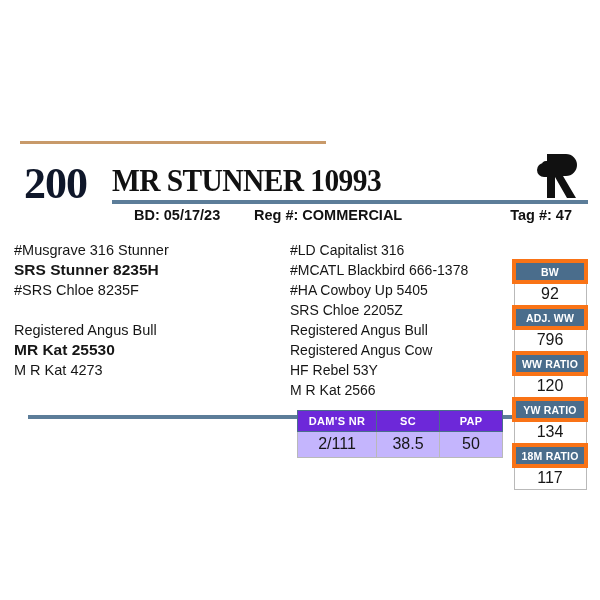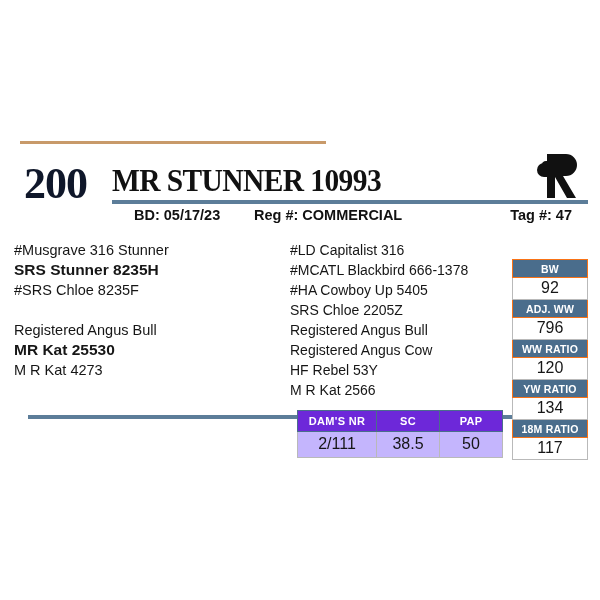--- a/index.html
+++ b/index.html
@@ -195,21 +195,21 @@
     table-layout: fixed;
   }
   .epd-table th {
     background: #4a6d8c;
     color: #ffffff;
     font-size: 10.5px;
     font-weight: bold;
     letter-spacing: 0.2px;
     height: 13px;
     padding: 2px 0;
-    border: 1px solid #f97316;
+    border: 4px solid #f97316;
     text-align: center;
     white-space: nowrap;
   }
   .epd-table td {
     background: #ffffff;
     color: #161616;
     font-size: 16px;
     height: 18px;
     padding: 1px 0 2px 0;
     border-left: 1px solid #b9b9b9;

